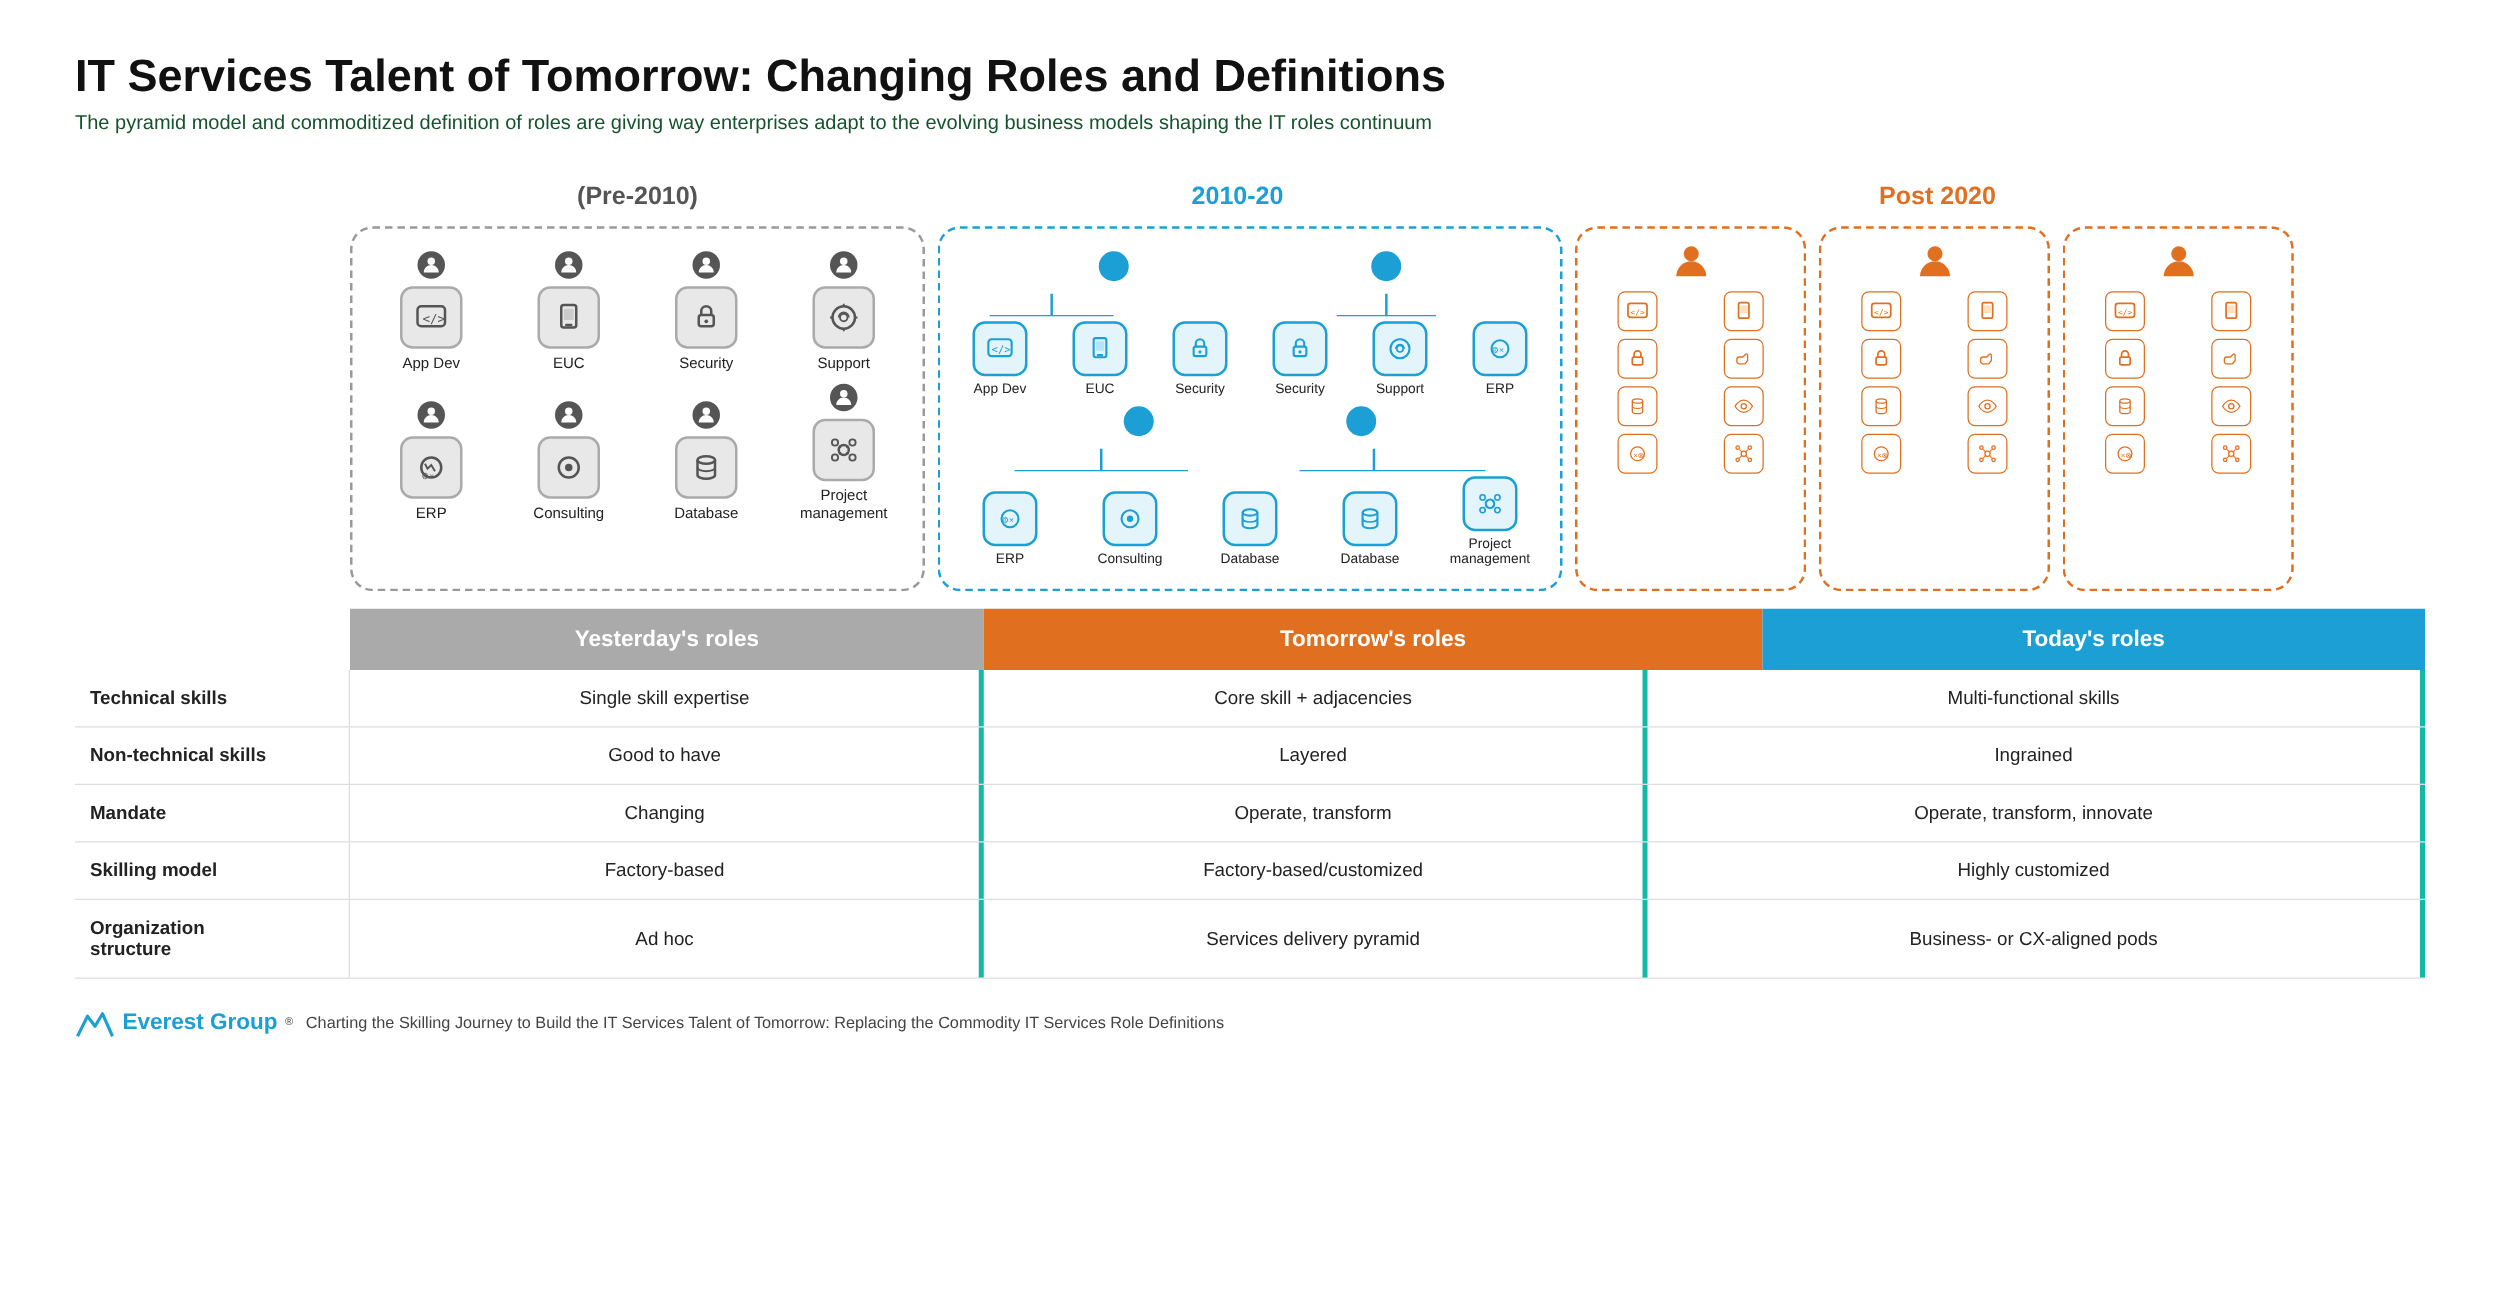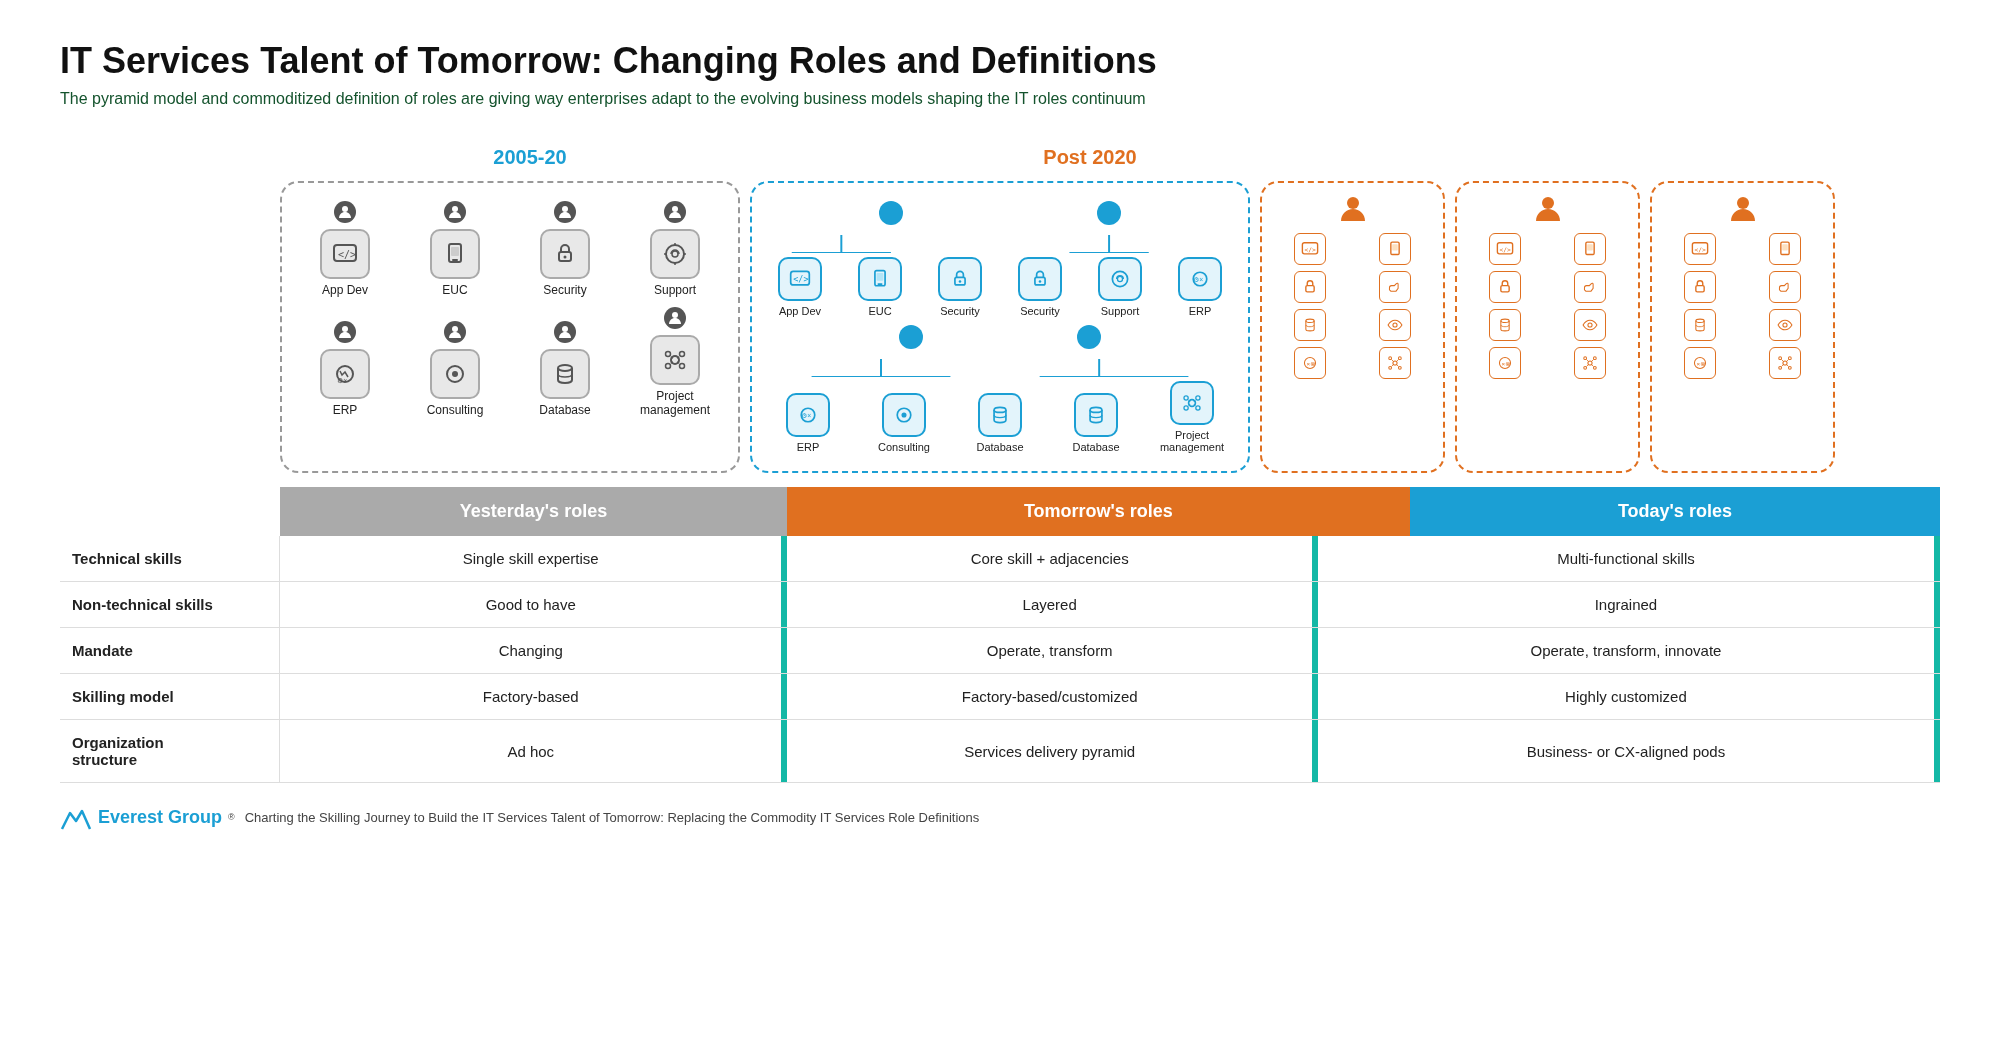--- a/index.html
+++ b/index.html
@@ -165,21 +165,21 @@
       align-items: center;
       border-right: 1px solid #ddd;
     }
     .data-row-cell {
       text-align: center;
       font-size: 15px;
       padding: 14px 10px;
       display: flex;
       align-items: center;
       justify-content: center;
-      border-right: 6px solid #14b8a6;
+      border-right: 4px solid #14b8a6;
     }
     .data-row-cell.yesterday { flex: 1.05; }
     .data-row-cell.today { flex: 1.1; }
     .data-row-cell.tomorrow { flex: 1.3; }
 
     
     .footer {
       display: flex;
       align-items: center;
       margin-top: 20px;
@@ -230,21 +230,22 @@
 
     
   </style>
 </head>
 <body>
 
 <h1 class="main-title">IT Services Talent of Tomorrow: Changing Roles and Definitions</h1>
 <p class="subtitle">The pyramid model and commoditized definition of roles are giving way enterprises adapt to the evolving business models shaping the IT roles continuum</p>
 
 <div class="era-labels-row">
-  <div class="era-label y2010">2005-20</div>
+  <div class="era-label pre2010">(Pre-2010)</div>
+  <div class="era-label y2010">2010-20</div>
   <div class="era-label post2020">Post 2020</div>
 </div>
 
 <div class="pyramid-row">
   <div class="row-spacer"></div>
 
   <div class="pre2010-box">
 
     <div class="icon-row">
 

